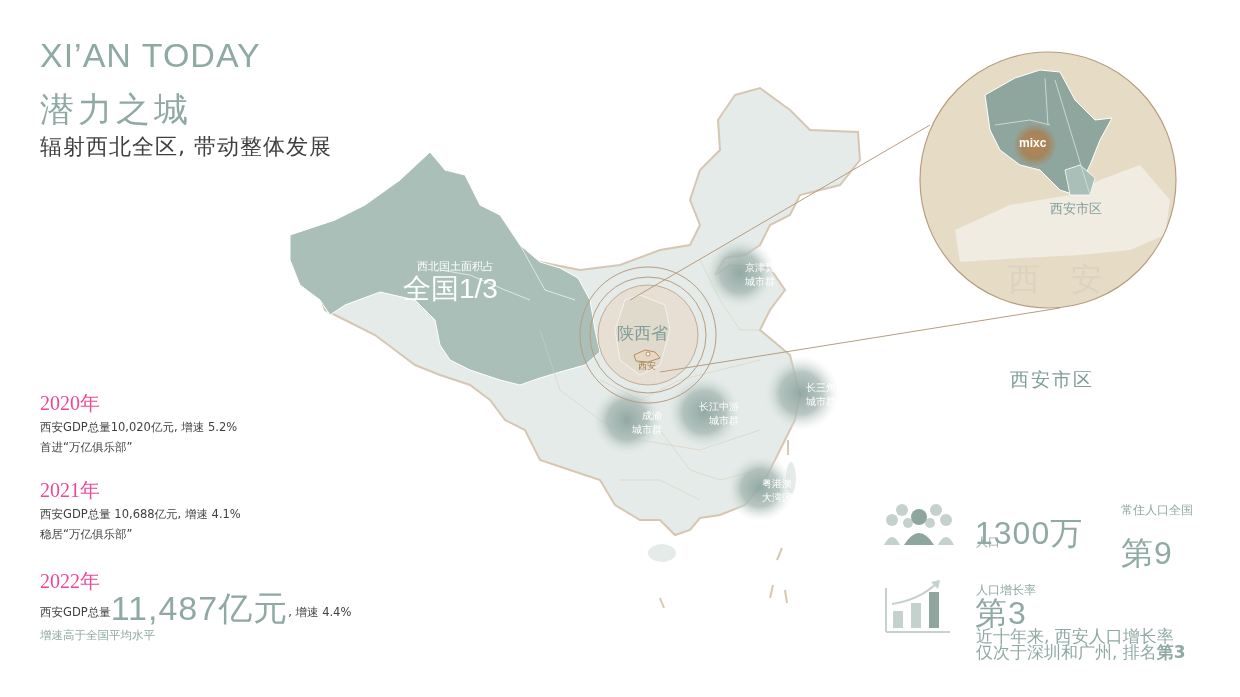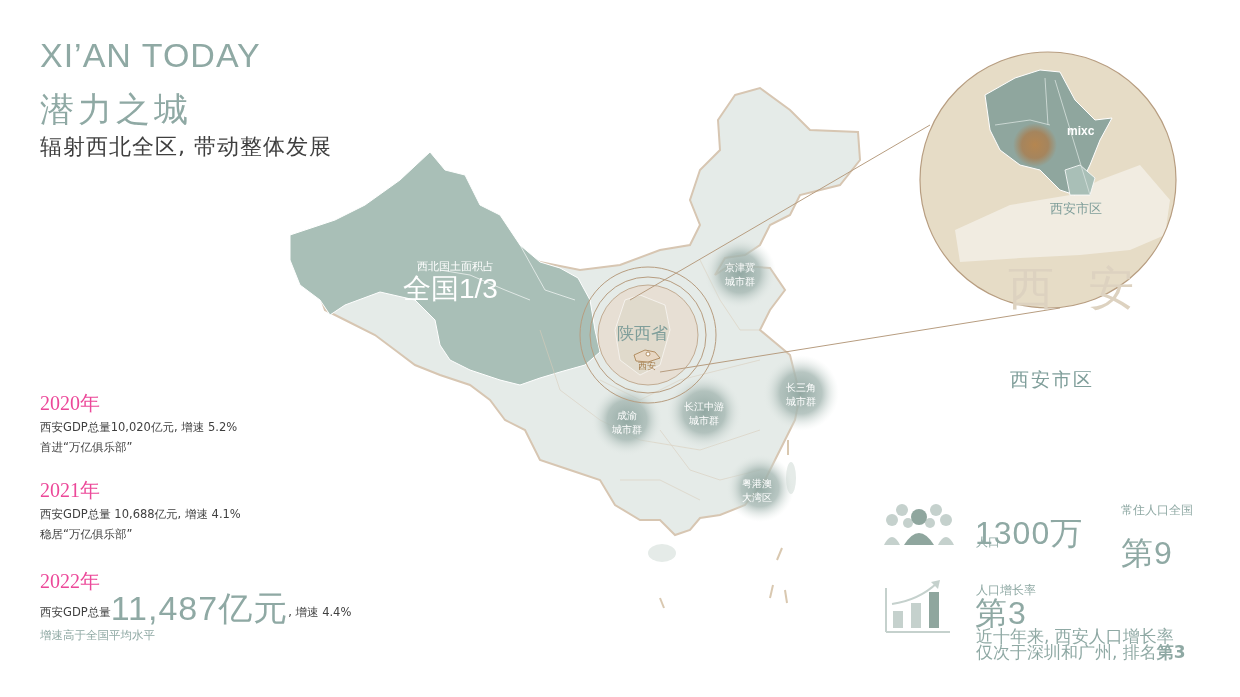--- a/index.html
+++ b/index.html
@@ -15,21 +15,21 @@
 
   
   .yr { font-size: 20px; color: #ec4899; font-family: Liberation Serif, serif; }
   .line { font-size: 11.5px; color: #3f3f3f; line-height: 20px; }
   .line-muted { font-size: 11.5px; color: #8fa9a4; line-height: 20px; }
   .big-gdp { font-size: 34px; color: #8fa9a4; font-family: "Liberation Sans", sans-serif; letter-spacing: 1px; vertical-align: -4px; }
 
   
   svg.map { left: 0; top: 0; width: 1240px; height: 697px; }
 
-  .cluster-label { font-size: 10px; color: #ffffff; text-align: center; line-height: 14px; width: 70px; }
+  .cluster-label { font-size: 10px; color: #ffffff; text-align: right; line-height: 14px; width: 70px; }
   .nw-small { font-size: 11px; color: #ffffff; }
   .nw-big { font-size: 28px; color: #ffffff; font-family: "Liberation Sans", sans-serif; }
   .shaanxi { font-size: 17px; color: #7f9e9a; }
   .xian-small { font-size: 9px; color: #a47b49; }
 
   .xian-district { left: 1010px; top: 367px; font-size: 19px; color: #7f9e9a; letter-spacing: 2px; }
 
   
   .stat-label { font-size: 12px; color: #8fa9a4; }
   .stat-big { font-size: 32px; color: #8fa9a4; font-family: "Liberation Sans", sans-serif; letter-spacing: 1px; }
@@ -130,25 +130,25 @@
 </div>
 <div class="abs cluster-label" style="left:766px; top:381px;">
   <div>长三角</div>
     <div>城市群</div>
 </div>
 <div class="abs cluster-label" style="left:722px; top:477px;">
   <div>粤港澳</div>
     <div>大湾区</div>
 </div>
 
-<div class="abs" style="left:1019px; top:124px; font-size:12px; color:#ffffff; font-weight:bold; font-family:'Liberation Sans',sans-serif;padding-left:48px;">
+<div class="abs" style="left:1019px; top:136px; font-size:12px; color:#ffffff; font-weight:bold; font-family:'Liberation Sans',sans-serif;">
   <span>mixc</span>
 </div>
 <div class="abs" style="left:1050px; top:200px; font-size:13px; color:#7f9e9a;">西安市区</div>
-<div class="abs" style="left:1008px; top:258px; font-size:46px; color:#ddd2c0; letter-spacing:10px;">西 安</div>
+<div class="abs" style="left:1008px; top:258px; font-size:32px; color:#ddd2c0; letter-spacing:10px;">西 安</div>
 
 <div class="abs xian-district">西安市区</div>
 
 <div class="abs" style="left:40px; top:390px;">
   <div class="yr">2020年</div>
   <div class="line">西安GDP总量10,020亿元, 增速 5.2%</div>
   <div class="line">首进“万亿俱乐部”</div>
 </div>
 <div class="abs" style="left:40px; top:477px;">
   <div class="yr">2021年</div>

